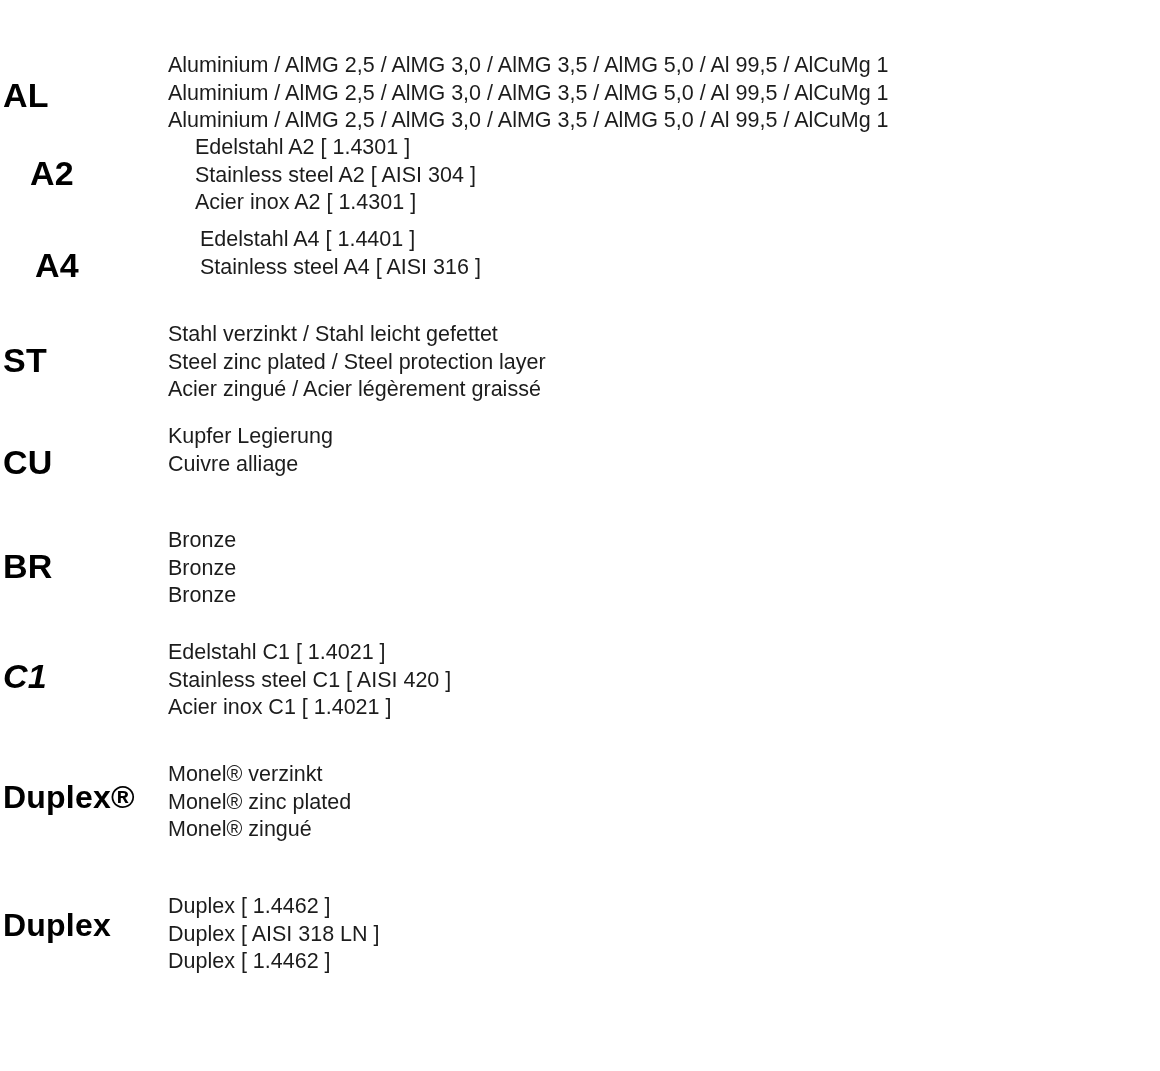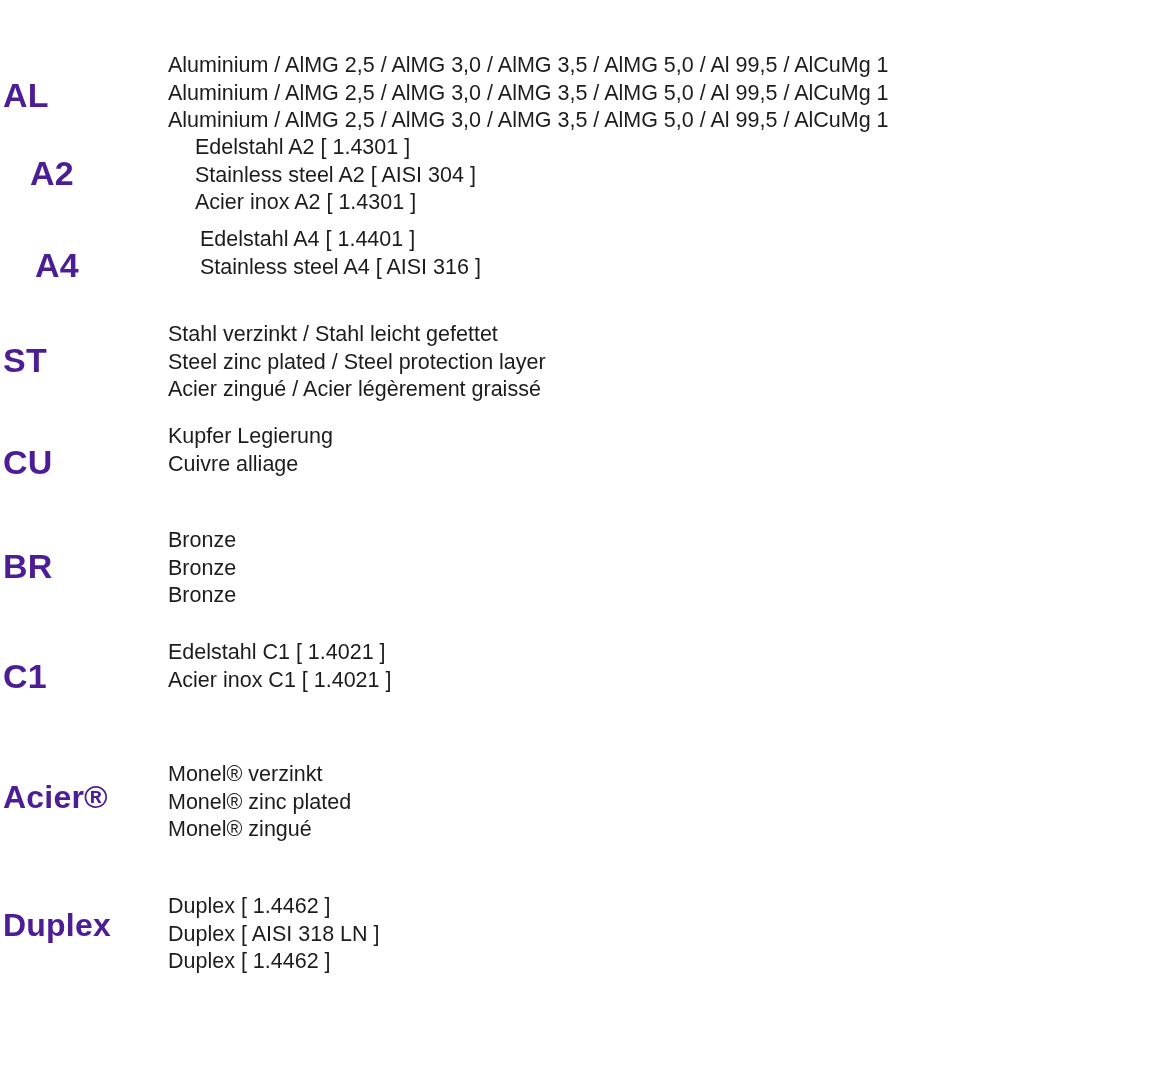--- a/index.html
+++ b/index.html
@@ -24,21 +24,21 @@
   .row {
     display: flex;
     align-items: flex-start;
     position: relative;
   }
   .code-cell {
     width: 168px;
     flex: 0 0 168px;
     display: flex;
     align-items: center;
-    color: #4c1d95;
+    color: #000000;
     font-size: 34px;
     font-weight: bold;
     letter-spacing: 0.2px;
     padding-left: 3px;
     box-sizing: border-box;
   }
   .desc-cell {
     flex: 1 1 auto;
     padding-top: 2px;
   }
@@ -58,21 +58,21 @@
   .row-c1   { height: 110px; padding-top: 12px; }
   .row-monel{ height: 110px; padding-top: 12px; }
   .row-duplex { height: 120px; padding-top: 22px; }
 
   .row-al .code-cell   { height: 82px; align-items: flex-start; padding-top: 26px; }
   .row-a2 .code-cell   { height: 92px; align-items: flex-start; padding-top: 22px; }
   .row-a4 .code-cell   { height: 92px; align-items: flex-start; padding-top: 22px; }
   .row-st .code-cell   { height: 96px; align-items: flex-start; padding-top: 22px; }
   .row-cu .code-cell   { height: 100px; align-items: flex-start; padding-top: 22px; text-align: right; }
   .row-br .code-cell   { height: 100px; align-items: flex-start; padding-top: 22px; }
-  .row-c1 .code-cell   { height: 110px; align-items: flex-start; padding-top: 20px; }
+  .row-c1 .code-cell   { height: 110px; align-items: flex-start; padding-top: 20px; font-style: italic; }
   .row-monel .code-cell{ height: 110px; align-items: flex-start; padding-top: 20px; }
   .row-duplex .code-cell { height: 120px; align-items: flex-start; padding-top: 16px; }
 
   .code-cell.wide { font-size: 32px; }
 </style>
 </head>
 <body>
 
 <div class="legend">
 
@@ -125,26 +125,27 @@
       <div class="desc-line">Bronze</div>
       <div class="desc-line">Bronze</div>
       <div class="desc-line">Bronze</div>
     </div>
   </div>
 
   <div class="row row-c1">
     <div class="code-cell">C1</div>
     <div class="desc-cell">
       <div class="desc-line">Edelstahl C1 [ 1.4021 ]</div>
+      <div class="desc-line">Stainless steel C1 [ AISI 420 ]</div>
       <div class="desc-line">Acier inox C1 [ 1.4021 ]</div>
     </div>
   </div>
 
   <div class="row row-monel">
-    <div class="code-cell wide">Acier®</div>
+    <div class="code-cell wide">Duplex®</div>
     <div class="desc-cell">
       <div class="desc-line">Monel® verzinkt</div>
       <div class="desc-line">Monel® zinc plated</div>
       <div class="desc-line">Monel® zingué</div>
     </div>
   </div>
 
   <div class="row row-duplex">
     <div class="code-cell wide">Duplex</div>
     <div class="desc-cell">

